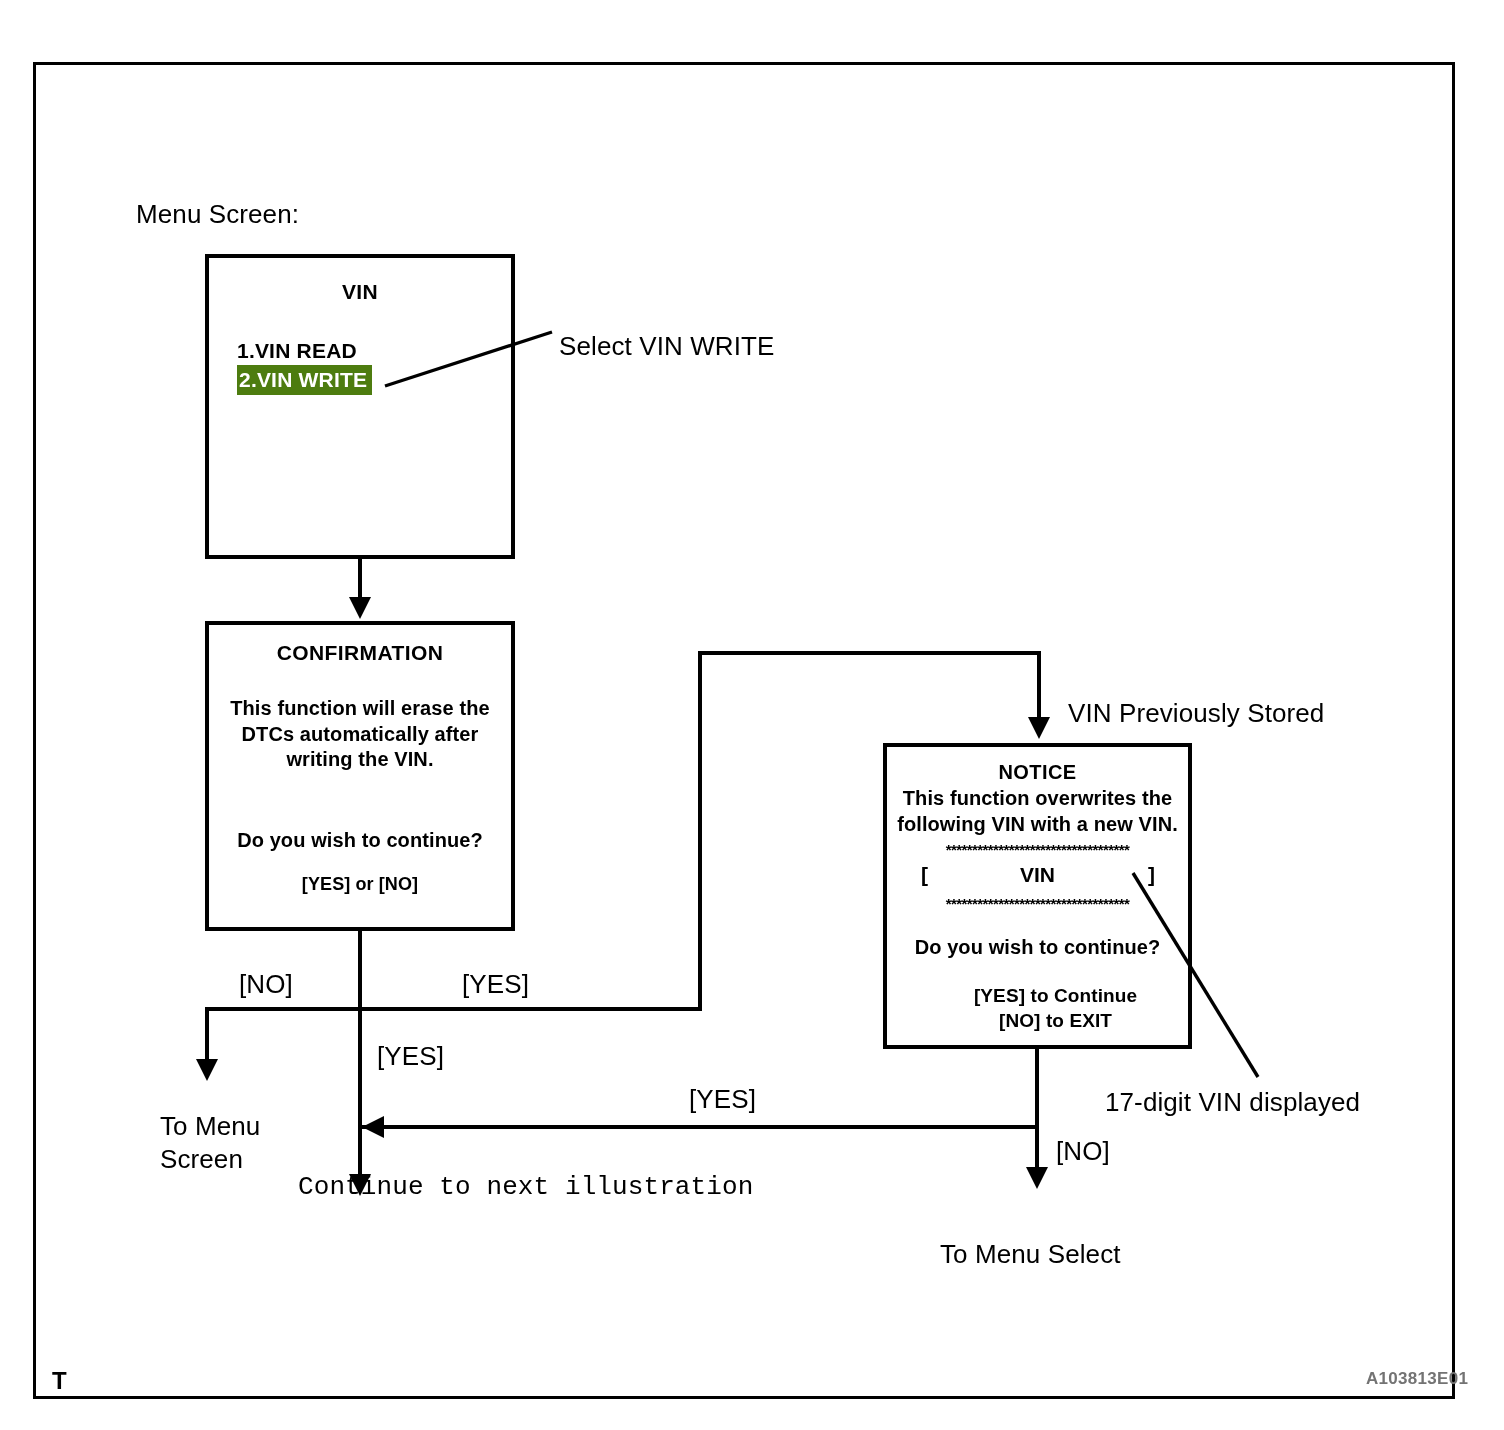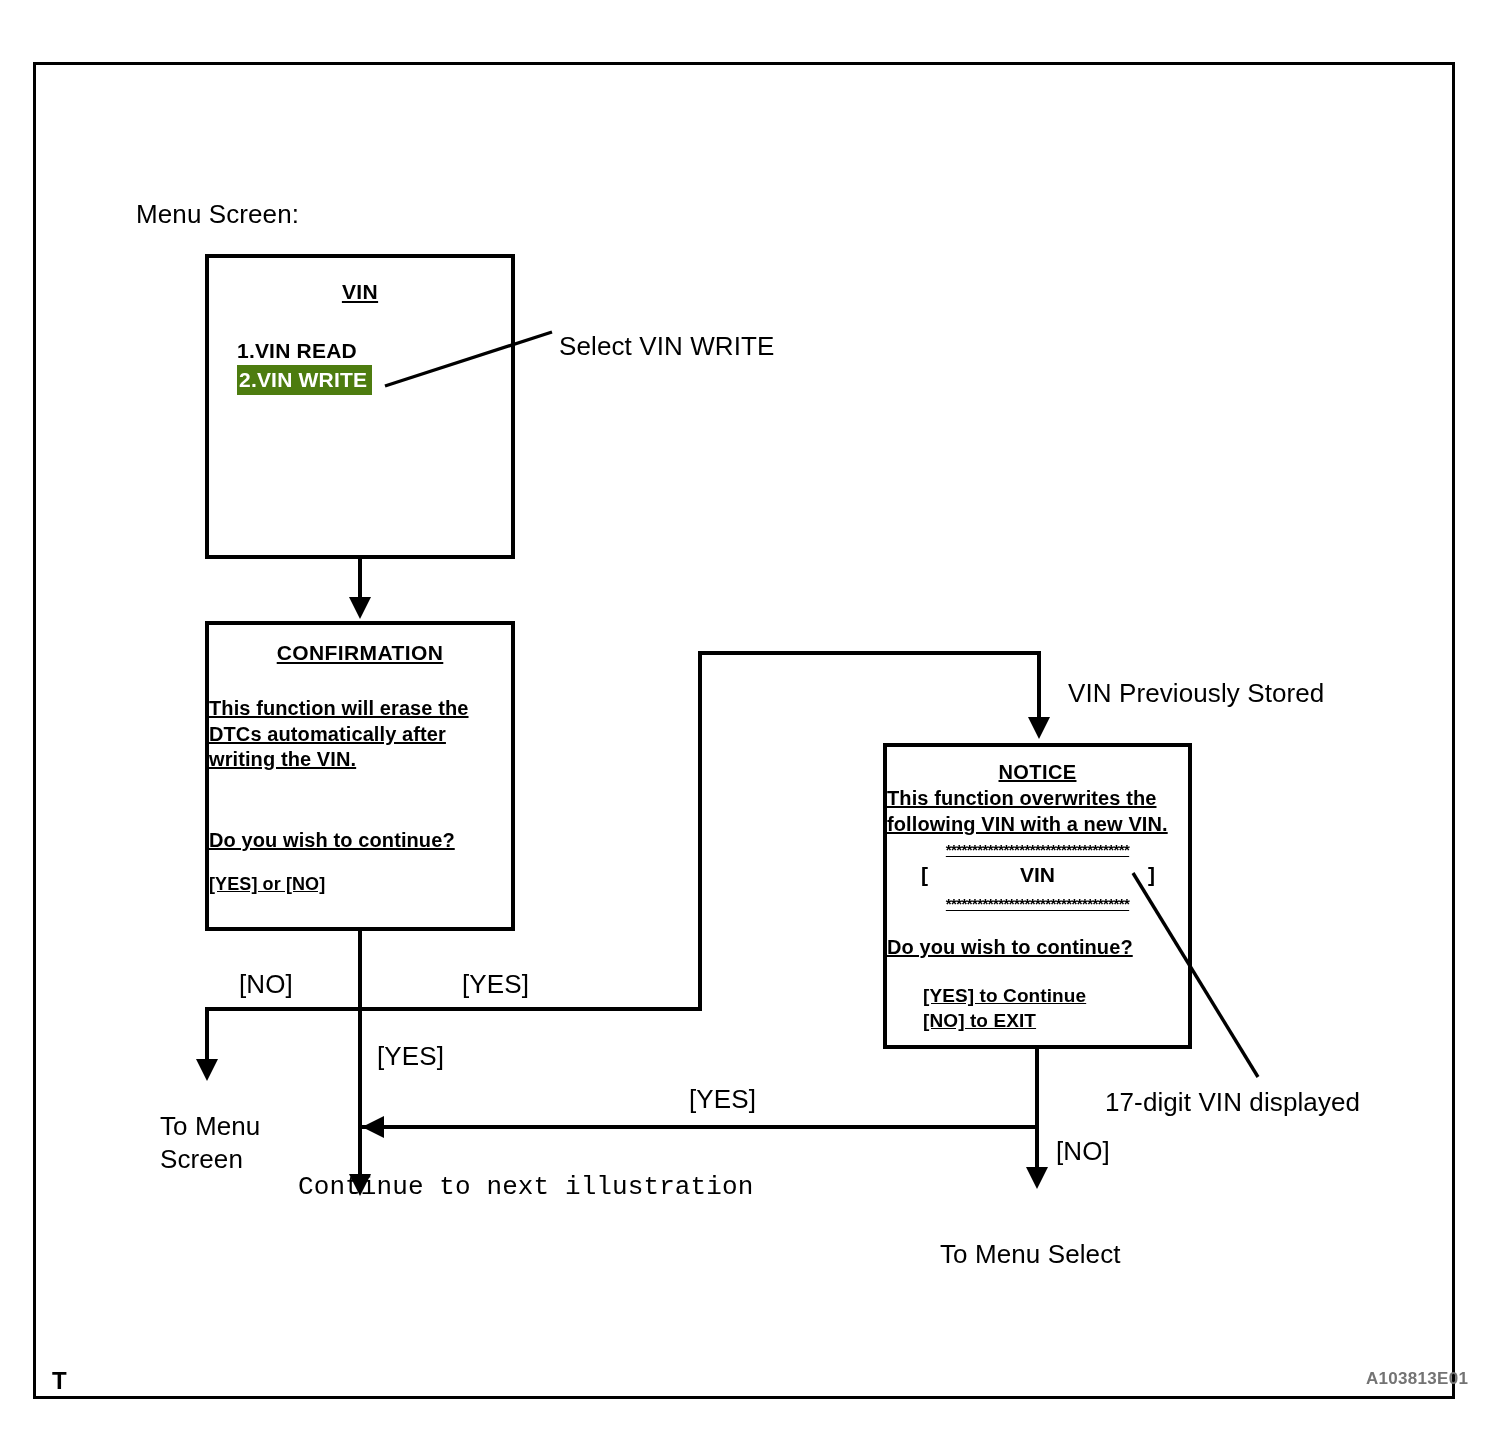--- a/index.html
+++ b/index.html
@@ -37,30 +37,29 @@
     letter-spacing: 0.1px;
   }
   
   .screen-box {
     position: absolute;
     border: 4px solid #000;
     background: #fff;
     box-sizing: border-box;
     font-weight: bold;
     color: #000;
-    text-decoration: underline;
   }
   .screen-title {
     text-align: center;
     font-size: 21px;
     font-weight: bold;
     letter-spacing: 0.4px;
   }
   .screen-line {
-    text-align: left;
+    text-align: center;
     font-size: 20px;
     font-weight: bold;
     line-height: 1.28;
     letter-spacing: 0.1px;
   }
   
   #vin-box { left: 205px; top: 235px; width: 310px; height: 305px; }
   #vin-box .screen-title { margin-top: 22px; }
   .menu-list {
     margin-top: 33px;
@@ -206,21 +205,21 @@
       <div>[YES] to Continue</div>
       <div>[NO] to EXIT</div>
     </div>
   </div>
 
   <div class="vline" style="left:698px; top:632px; height:360px;"></div>
   <div class="hline" style="left:698px; top:632px; width:343px;"></div>
   <div class="vline" style="left:1037px; top:632px; height:70px;"></div>
   <div class="arrow-down" style="left:1028px; top:698px;"></div>
 
-  <div class="caption anno" style="left:1068px; top:659px;">VIN Previously Stored</div>
+  <div class="caption anno" style="left:1068px; top:679px;">VIN Previously Stored</div>
 
   <div class="vline" style="left:358px; top:912px; height:80px;"></div>
   <div class="hline" style="left:205px; top:988px; width:497px;"></div>
 
   <div class="vline" style="left:205px; top:988px; height:62px;"></div>
   <div class="arrow-down" style="left:196px; top:1040px;"></div>
   <div class="caption anno" style="left:239px; top:950px;">[NO]</div>
   <div class="caption anno" style="left:462px; top:950px;">[YES]</div>
 
   <div class="vline" style="left:358px; top:988px; height:180px;"></div>

